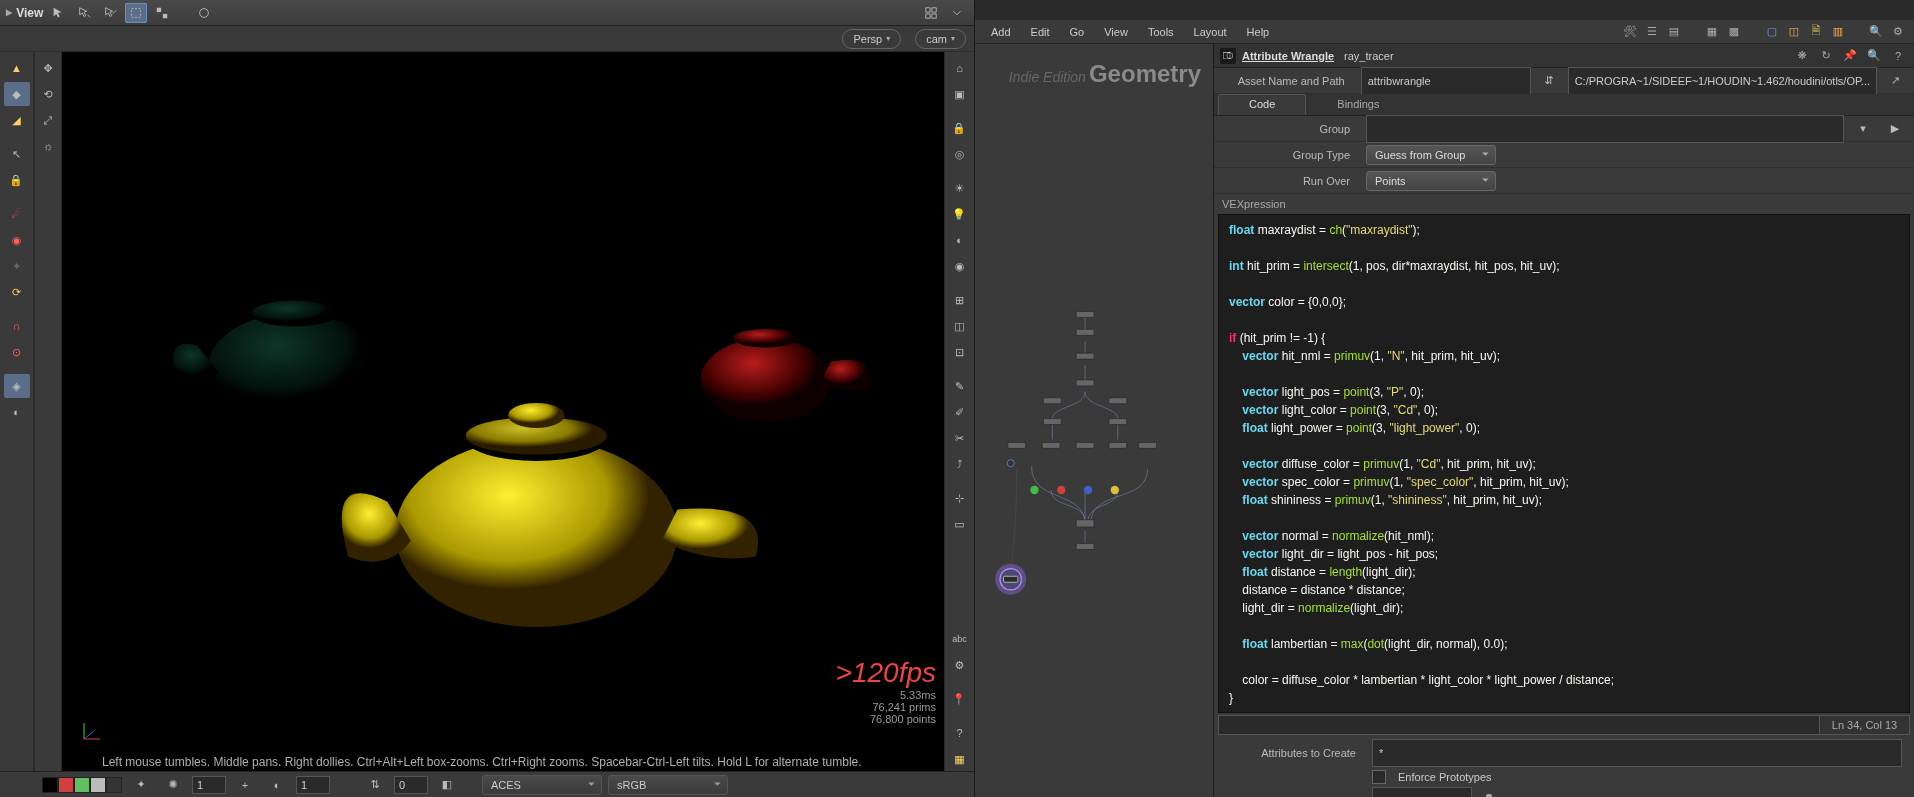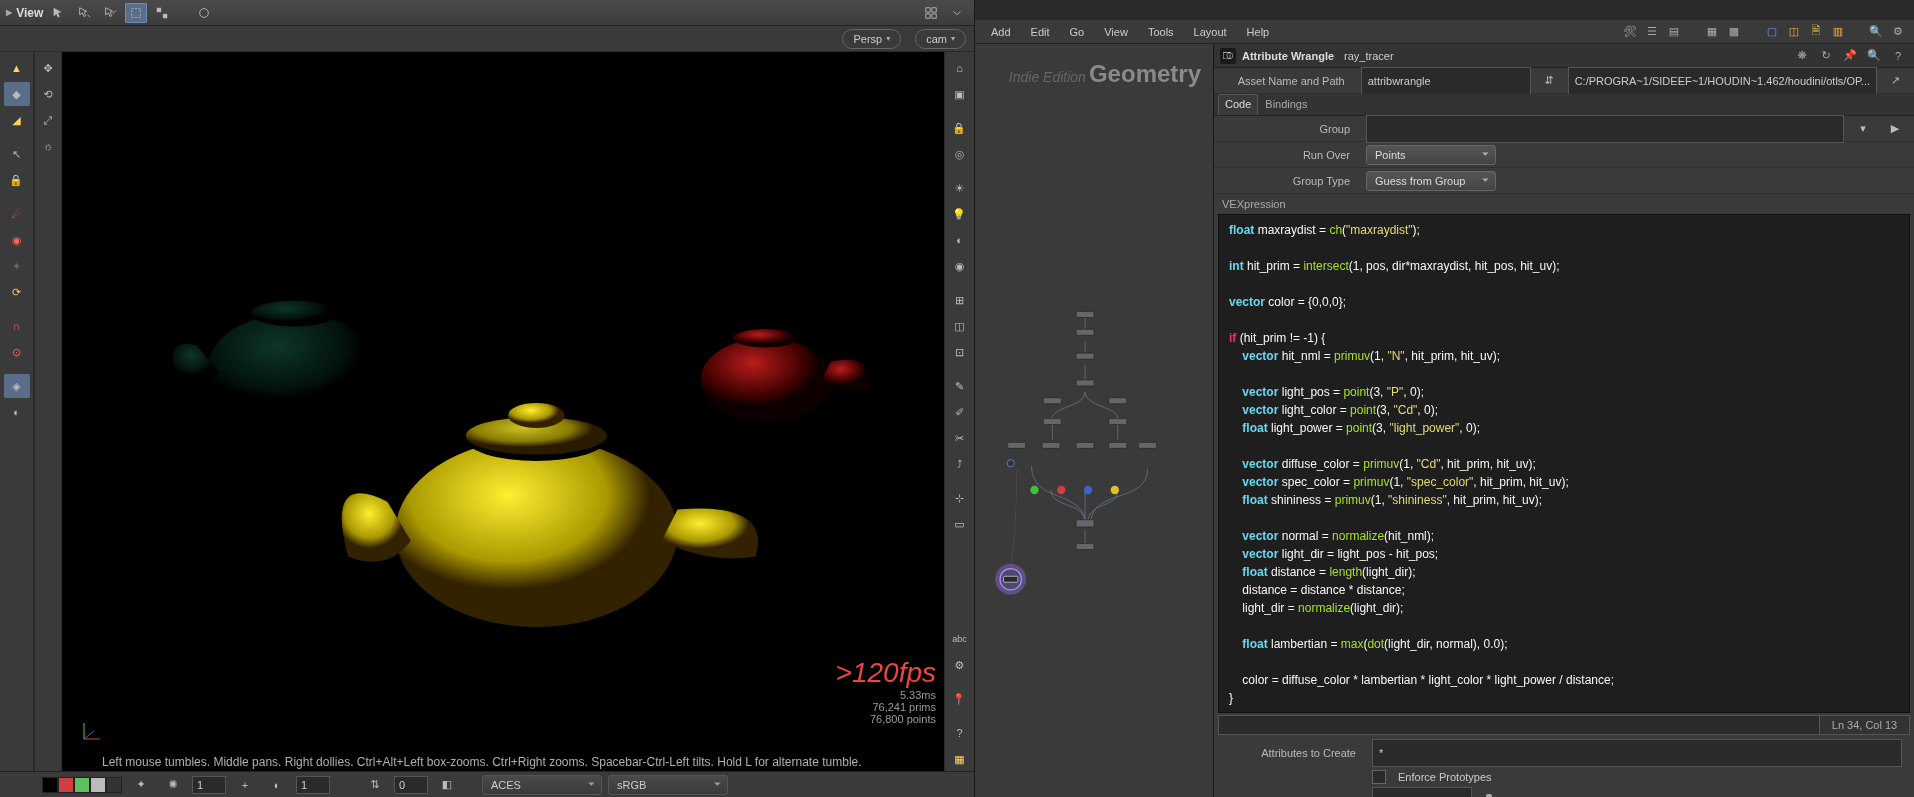--- a/index.html
+++ b/index.html
@@ -54,32 +54,32 @@
 .right-body { flex:1; display:flex; min-height:0;}
 .network { flex:1; background:#3a3a3a; position:relative; border-right:1px solid #1a1a1a;}
 .wm { position:absolute; top:16px; right:12px; text-align:right;}
 .wm .indie { color:#666; font-size:14px; font-style:italic; font-weight:300;}
 .wm .geo { color:#8a8a8a; font-size:24px; font-weight:700;}
 .node-svg { position:absolute; inset:0; width:100%; height:100%;}
 
 .params { width: 700px; background:#3a3a3a; display:flex;flex-direction:column;}
 .param-hdr { height:24px; background:#333; display:flex;align-items:center;padding:0 6px; gap:6px; border-bottom:1px solid #222;}
 .param-hdr .node-ico { width:16px;height:16px;background:#1a1a1a;border-radius:2px;display:flex;align-items:center;justify-content:center;color:#fff;font-size:10px;}
-.param-hdr b { color:#ddd; font-weight:600;}
+.param-hdr b { color:#ddd; font-weight:600;text-decoration:underline;}
 .param-hdr .nodename { color:#ccc; margin-left:4px;}
 .param-hdr-icons { margin-left:auto; display:flex; gap:4px;}
 
 .param-row { height:26px; display:flex;align-items:center;padding:0 6px;gap:6px; border-bottom:1px solid #2f2f2f;}
 .param-label { width:140px; text-align:right; color:#bbb; font-size:11px; padding-right:10px;}
 .param-field { flex:1; height:28px; background:#2a2a2a; border:1px solid #555; color:#ccc; padding:0 6px; font-size:11px; display:flex; align-items:center;}
 .param-combo { height:20px; padding:0 8px; background:linear-gradient(#555,#444); border:1px solid #666;border-radius:3px;display:flex;align-items:center;color:#ddd;min-width:130px; position:relative;}
 .param-combo::after{ content:"⏷"; position:absolute;right:6px;font-size:9px;color:#aaa;}
 
 .tabs { display:flex; background:#333; border-bottom:1px solid #222; height:22px; padding-left:4px;}
-.tab { padding:3px 6px; color:#aaa; cursor:pointer; border:1px solid transparent; border-bottom:none; border-radius:3px 3px 0 0;}
+.tab { padding:3px 30px; color:#aaa; cursor:pointer; border:1px solid transparent; border-bottom:none; border-radius:3px 3px 0 0;}
 .tab.active { background:#3a3a3a; color:#ddd; border-color:#555;}
 
 .code-area { flex:1; display:flex;flex-direction:column; min-height:0;}
 .vex-label { padding:4px 8px; color:#aaa; font-size:11px;}
 .code { flex:1; background:#1e1e1e; color:#ddd; font-family:"Consolas",monospace; font-size:12px; line-height:1.5; padding:6px 10px; white-space:pre; overflow:auto; border:1px solid #111; margin:0 4px;}
 .kw-type { color:#66d9ef; font-weight:bold;}
 .kw-ctrl { color:#f92672; font-weight:bold;}
 .fn { color:#a6e22e;}
 .str { color:#e6db74;}
 .ident { color:#f8f8f2;}
@@ -452,29 +452,29 @@
         <div class="tab">Bindings</div>
       </div>
 
       <div class="param-row">
         <span class="param-label">Group</span>
         <div class="param-field"></div>
         <div class="tbtn">▾</div>
         <div class="tbtn">▶</div>
       </div>
       <div class="param-row">
+        <span class="param-label">Group Type</span>
+        <div class="param-combo">
+            <span>Guess from Group</span>
+          </div>
+      </div>
+      <div class="param-row">
         <span class="param-label">Run Over</span>
         <div class="param-combo">
             <span>Points</span>
-          </div>
-      </div>
-      <div class="param-row">
-        <span class="param-label">Group Type</span>
-        <div class="param-combo">
-            <span>Guess from Group</span>
           </div>
       </div>
 
       <div class="code-area">
         <div class="vex-label">VEXpression</div>
         <div class="code" id="code"><span class="kw-type">float</span><span class="ident"> maxraydist = </span><span class="fn">ch</span><span class="op-text">(</span><span class="str">"maxraydist"</span><span class="op-text">);</span>
 
 <span class="kw-type">int</span><span class="ident"> hit_prim = </span><span class="fn">intersect</span><span class="op-text">(1, pos, dir*maxraydist, hit_pos, hit_uv);</span>
 
 <span class="kw-type">vector</span><span class="ident"> color = {0,0,0};</span>

